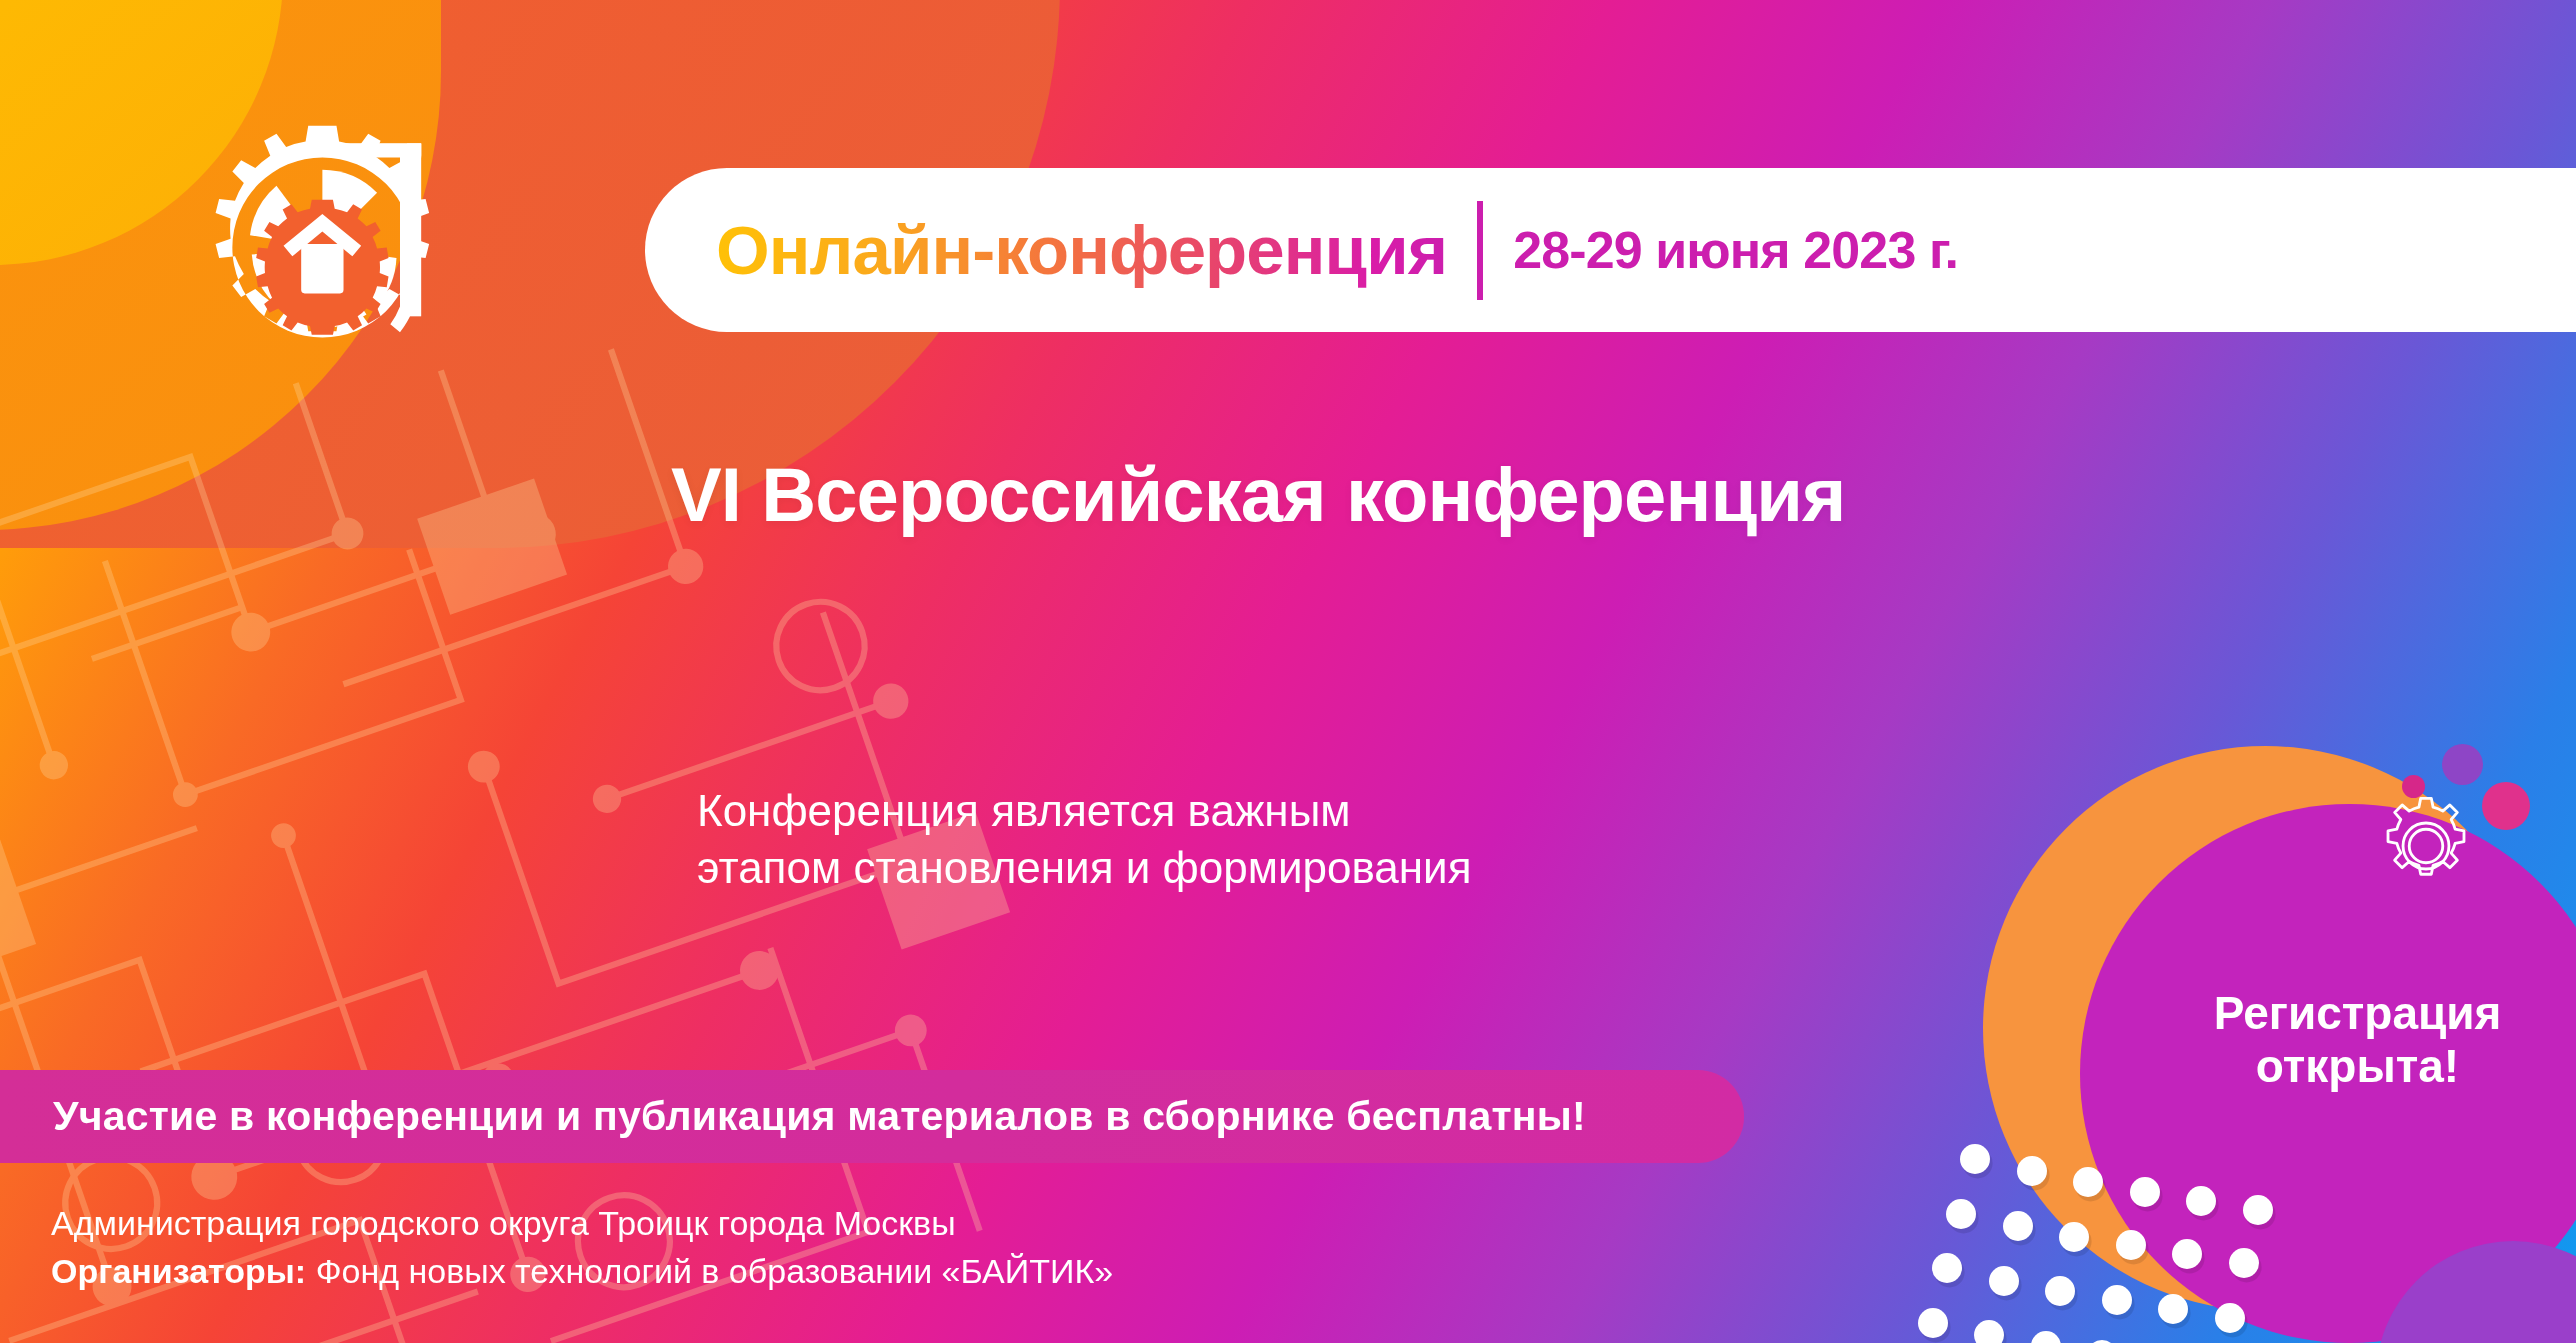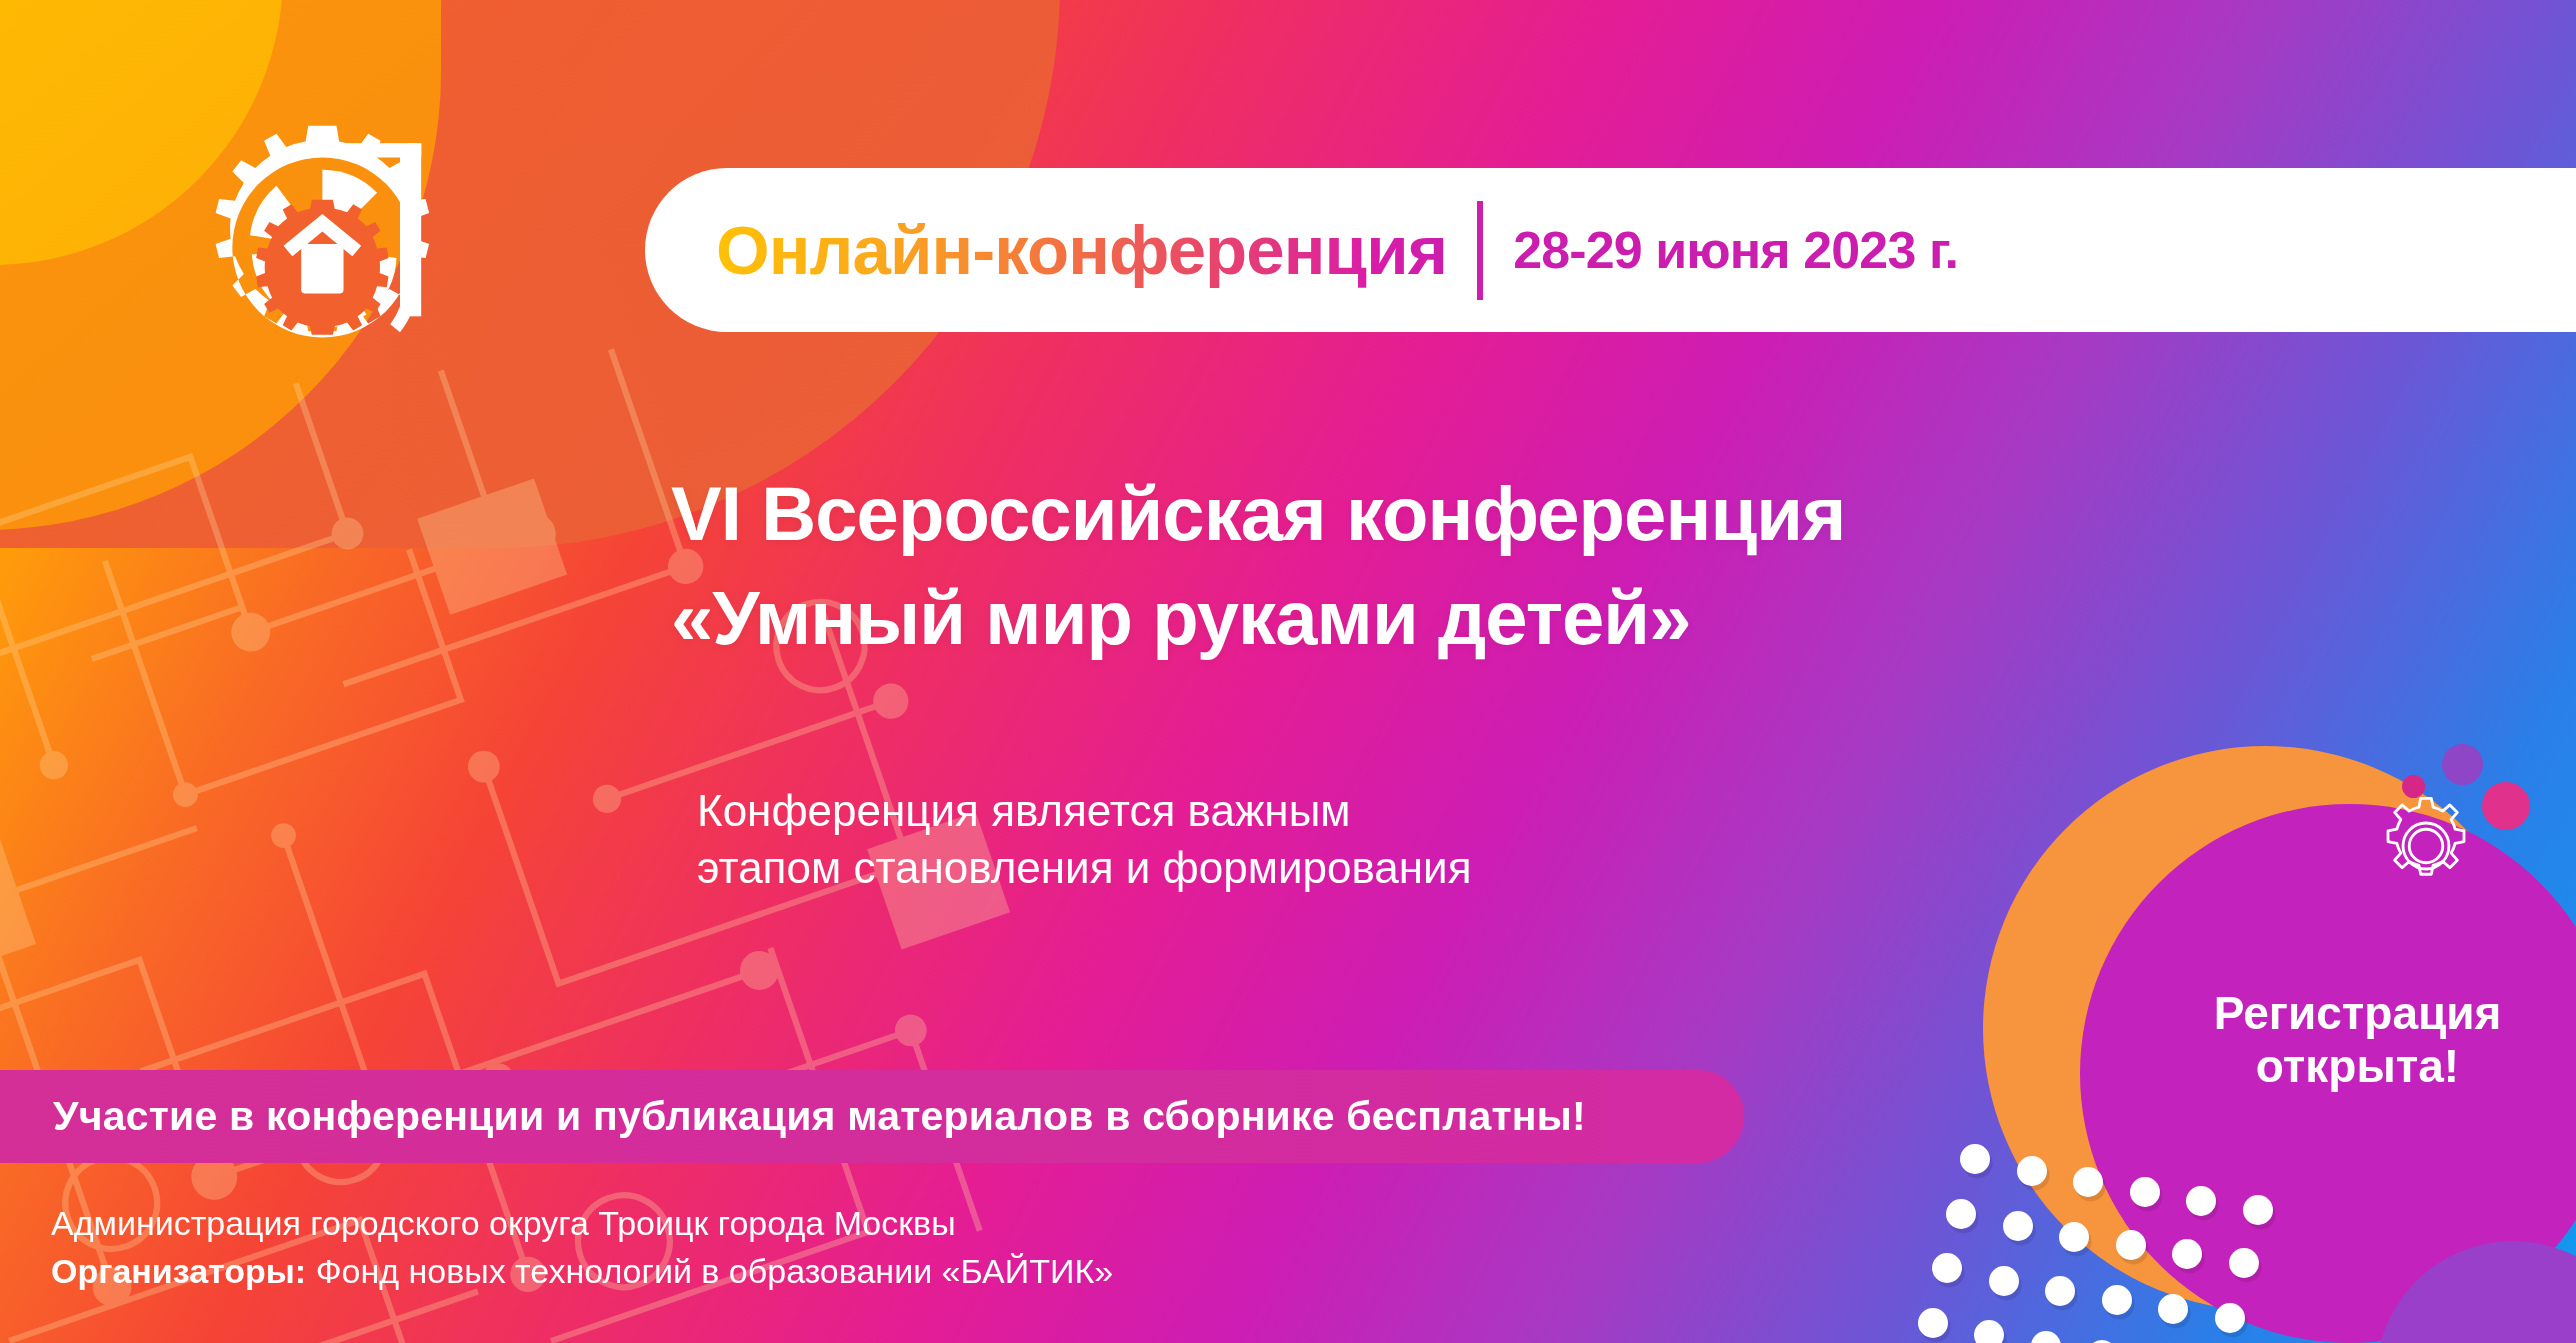--- a/index.html
+++ b/index.html
@@ -68,21 +68,21 @@
 
   
   .logo { position:absolute; left:190px; top:115px; width:300px; height:265px; }
 
   
   .title {
     position:absolute; left:671px; top:452px; width:1554px;
     color:#ffffff; font-size:76px; font-weight:bold; line-height:1.12;
     letter-spacing:-0.9px; text-shadow:0 1.8px 8.8px rgba(0,0,0,.06);
   }
-  .title .ln { display:block;margin-top:19px; }
+  .title .ln { display:block; }
 
   
   .desc-wrap {
     position:absolute; left:667px; top:782px; display:flex; gap:23px; align-items:center;
   }
   .desc-bar { width:7px; background:#ffffff; flex:none; border-radius:0.9px; }
   .desc {
     color:#ffffff; font-size:44px; line-height:1.30; font-weight:400; white-space:nowrap;
   }
   .desc .ln { display:block; }
@@ -232,21 +232,20 @@
   </svg>
 
   <div class="pill">
     <span class="pill-online">Онлайн-конференция</span>
     <span class="pill-divider"></span>
     <span class="pill-date">28-29 июня 2023 г.</span>
   </div>
 
   <h1 class="title">
     <span class="ln">VI Всероссийская конференция</span>
-    <span class="ln">«Умный мир руками детей»</span>
   </h1>
 
   <div class="desc-wrap">
     <div class="desc-bar"></div>
     <div class="desc">
       <span class="ln">Конференция является важным</span>
       <span class="ln">этапом становления и формирования</span>
     </div>
   </div>
 

